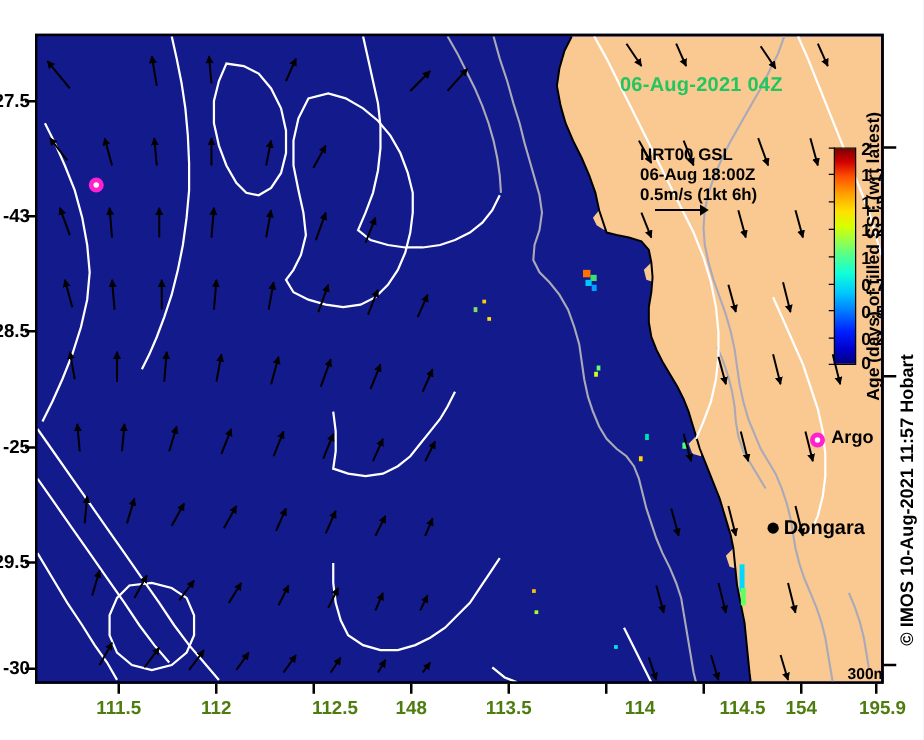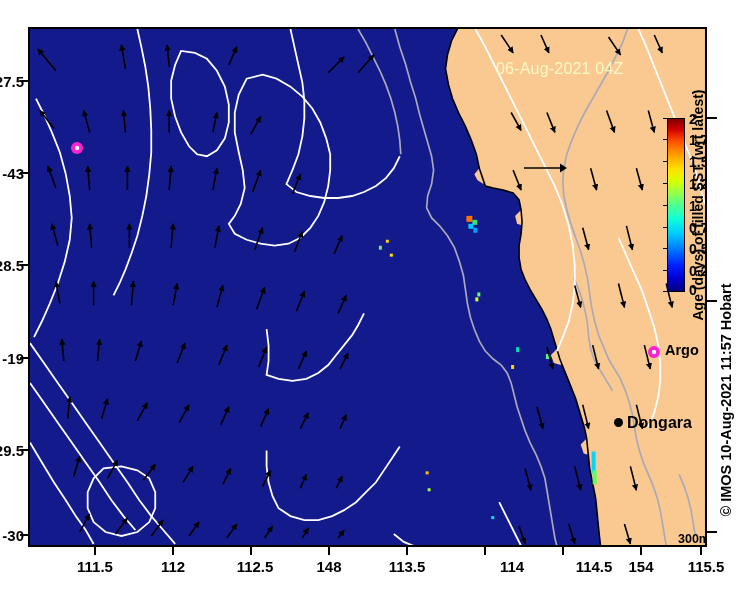--- a/index.html
+++ b/index.html
@@ -12,28 +12,28 @@
 
   
   .ocean{position:absolute;inset:0;background:#131a8c;}
 
   
   #landmass{position:absolute;inset:0;}
 
   
   .tick-x{position:absolute;width:2px;height:8px;background:#000;top:547px;}
   .tick-y{position:absolute;height:2px;width:8px;background:#000;left:20px;}
-  .lbl-x{position:absolute;top:558px;font-size:15px;font-weight:bold;color:#000000;
+  .lbl-x{position:absolute;top:558px;font-size:15px;font-weight:bold;color:#4d7c0f;
     transform:translateX(-50%);white-space:nowrap;}
   .lbl-y{position:absolute;left:24px;font-size:15px;font-weight:bold;color:#000;
     transform:translate(-100%,-50%);white-space:nowrap;}
 
   
-  #date-stamp{position:absolute;left:466px;top:31px;font-size:16px;font-weight:normal;
-    color:#fef9c3;white-space:nowrap;letter-spacing:.2px;}
+  #date-stamp{position:absolute;left:466px;top:31px;font-size:16px;font-weight:bold;
+    color:#22c55e;white-space:nowrap;letter-spacing:.2px;}
   #current-legend{position:absolute;left:482px;top:87px;font-size:13.5px;
     font-weight:bold;color:#000;line-height:16px;white-space:nowrap;}
   #current-arrow{position:absolute;left:494px;top:133px;}
 
   #argo-label{position:absolute;left:635px;top:313px;font-size:14.5px;
     font-weight:bold;color:#000;white-space:nowrap;}
   #argo-marker-right{position:absolute;left:617px;top:316px;}
   #argo-marker-left{position:absolute;left:40px;top:112px;}
 
   #dongara-label{position:absolute;left:597px;top:385px;font-size:16px;
@@ -315,20 +315,25 @@
     <circle cx="7" cy="7" r="6" fill="#ff20d0"></circle>
     <circle cx="7" cy="7" r="2.2" fill="#ffffff"></circle>
   </svg>
   <svg id="argo-marker-right" width="14" height="14" viewBox="0 0 14 14">
     <circle cx="7" cy="7" r="6" fill="#ff20d0"></circle>
     <circle cx="7" cy="7" r="2.2" fill="#ffffff"></circle>
   </svg>
 
   <div id="date-stamp">06-Aug-2021 04Z</div>
 
+  <div id="current-legend">
+    <div>NRT00 GSL</div>
+    <div>06-Aug 18:00Z</div>
+    <div>0.5m/s (1kt 6h)</div>
+  </div>
   <svg id="current-arrow" width="44" height="12" viewBox="0 0 44 12">
     <line x1="0" y1="6" x2="36" y2="6" stroke="#000" stroke-width="1.6"></line>
     <path d="M36,1.5 L43,6 L36,10.5 z" fill="#000"></path>
   </svg>
 
   <div id="argo-label">Argo</div>
 
   <div id="dongara-dot"></div>
   <div id="dongara-label">Dongara</div>
 
@@ -368,39 +373,39 @@
 <div class="tick-x" style="left:250px"></div>
 <div class="tick-x" style="left:328px"></div>
 <div class="tick-x" style="left:406px"></div>
 <div class="tick-x" style="left:484px"></div>
 <div class="tick-x" style="left:562px"></div>
 <div class="tick-x" style="left:640px"></div>
 <div class="tick-x" style="left:700px"></div>
 
 <div class="lbl-x" style="left:95px">111.5</div>
 <div class="lbl-x" style="left:173px">112</div>
-<div class="lbl-x" style="left:255px">112.5</div>
+<div class="lbl-x" style="left:268px">112.5</div>
 <div class="lbl-x" style="left:329px">148</div>
 <div class="lbl-x" style="left:407px">113.5</div>
 <div class="lbl-x" style="left:512px">114</div>
 <div class="lbl-x" style="left:594px">114.5</div>
 <div class="lbl-x" style="left:641px">154</div>
-<div class="lbl-x" style="left:706px">115.5</div>
+<div class="lbl-x" style="left:706px">195.9</div>
 
 <div class="tick-y" style="top:80px"></div>
 <div class="tick-y" style="top:172px"></div>
 <div class="tick-y" style="top:264px"></div>
 <div class="tick-y" style="top:357px"></div>
 <div class="tick-y" style="top:449px"></div>
 <div class="tick-y" style="top:534px"></div>
 
 <div class="lbl-y" style="top:81px">-27.5</div>
 <div class="lbl-y" style="top:173px">-43</div>
 <div class="lbl-y" style="top:265px">-28.5</div>
-<div class="lbl-y" style="top:358px">-19</div>
+<div class="lbl-y" style="top:358px">-25</div>
 <div class="lbl-y" style="top:450px">-29.5</div>
 <div class="lbl-y" style="top:535px">-30</div>
 
 <div class="tick-y" style="left:707px;top:117px;width:10px"></div>
 <div class="tick-y" style="left:707px;top:300px;width:10px"></div>
 <div class="tick-y" style="left:707px;top:531px;width:10px"></div>
 
 <div id="copyright">© IMOS 10-Aug-2021 11:57 Hobart</div>
 
 </body></html>

